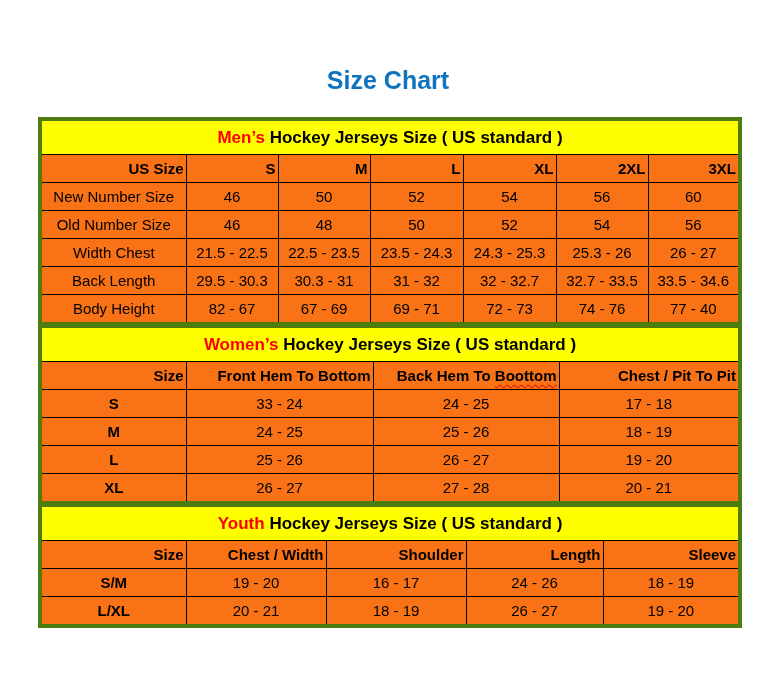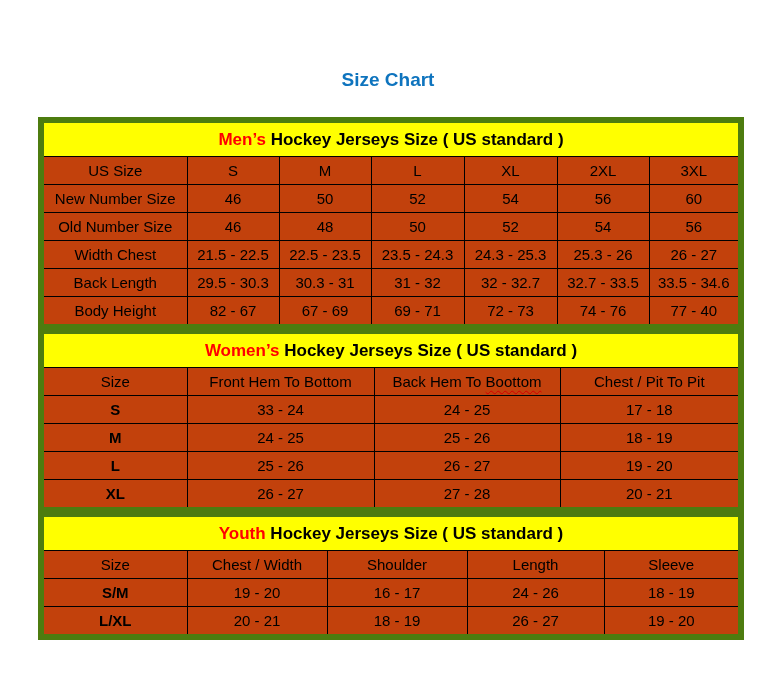--- a/index.html
+++ b/index.html
@@ -12,36 +12,36 @@
     position: relative;
     width: 776px;
     height: 692px;
     background: #ffffff;
     overflow: hidden;
   }
   .page-title {
     margin: 0;
     padding-top: 64px;
     text-align: center;
-    font-size: 19px;
+    font-size: 25px;
     line-height: 32px;
     font-weight: bold;
     color: #0e74be;
     letter-spacing: 0px;
   }
   .tables-wrap {
     width: 700px;
     margin: 21px auto 0 auto;
   }
   table.size-table {
     width: 700px;
     table-layout: fixed;
     border-collapse: collapse;
-    border: 6px solid #4d7c0f;
-    background: #c2410c;
+    border: 4px solid #4d7c0f;
+    background: #f97316;
   }
   table.size-table + table.size-table {
     margin-top: -2px; 
     border-radius: 8px;
   }
   .size-table td, .size-table th {
     border: 1px solid #000000;
     text-align: center;
     vertical-align: middle;
     padding: 0 2px;
@@ -52,21 +52,22 @@
   }
   .band td {
     height: 33px;
     background: #ffff00;
     font-size: 17px;
     font-weight: bold;
   }
   .band .accent { color: #ff0000; }
   .head-row th {
     height: 27px;
-    font-weight: normal;
+    font-weight: bold;
+    text-align: right;
   }
   .data-row td { height: 27px; font-weight: normal; }
   .data-row td.row-label-bold { font-weight: bold; }
   .data-row td.row-label-normal { font-weight: normal; }
   .wavy {
     text-decoration: underline;
     text-decoration-style: wavy;
     text-decoration-color: #d40000;
     text-decoration-thickness: 1px;
     text-underline-offset: 3px;

